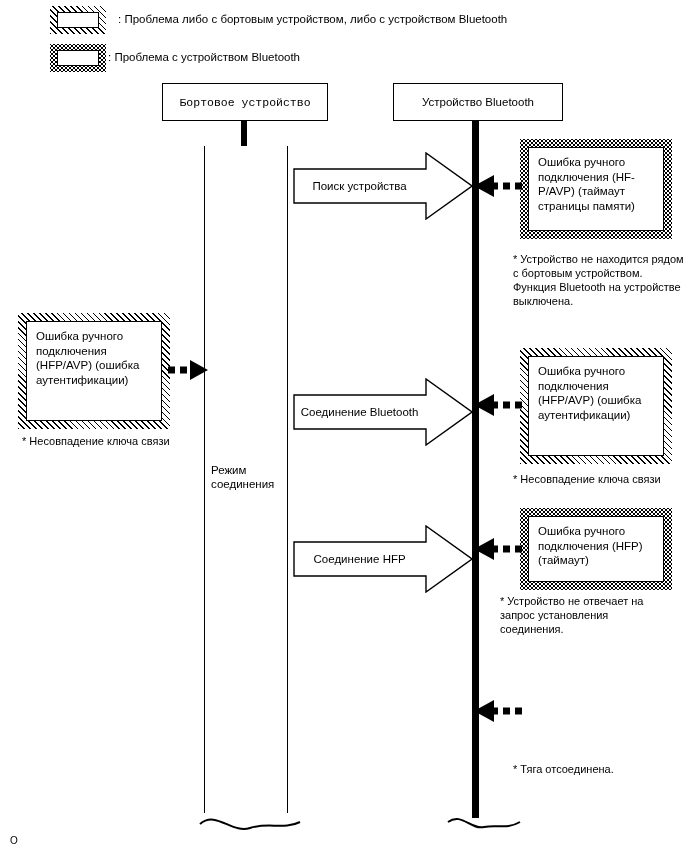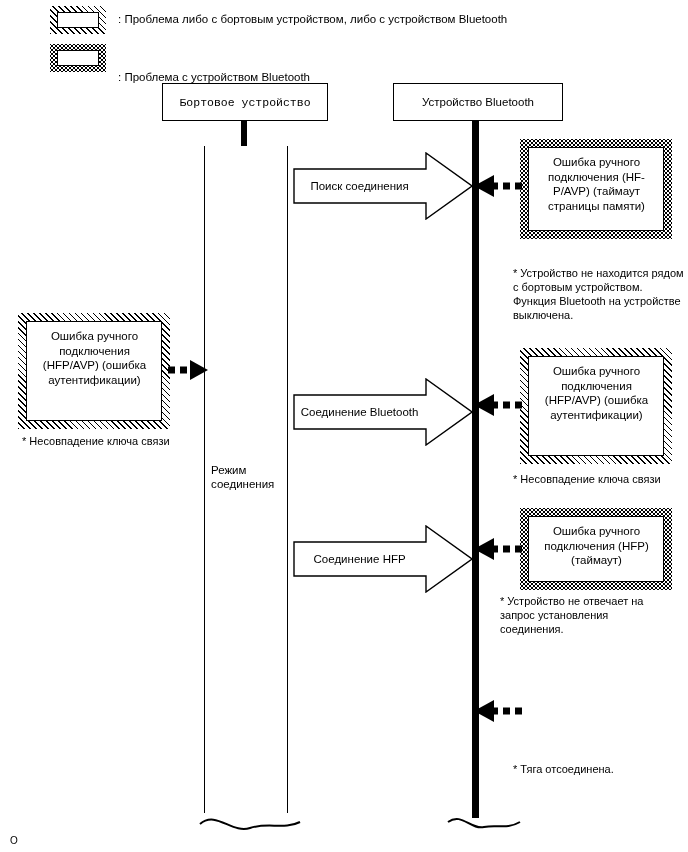--- a/index.html
+++ b/index.html
@@ -102,21 +102,20 @@
     transform: translateY(-50%);
     text-align: center;
     font-size: 11.5px;
     pointer-events: none;
   }
 
   
   .err-box {
     position: absolute;
     box-sizing: border-box;
-    text-align: center;
   }
   .err-box .inner {
     position: absolute;
     left: 8px; top: 8px; right: 8px; bottom: 8px;
     background: #fff;
     border: 1px solid #000;
     box-sizing: border-box;
     padding: 7px 8px 0 9px;
     font-size: 11.5px;
     line-height: 14.5px;
@@ -149,21 +148,21 @@
   <div class="legend-row">
 
     <div class="legend-swatch hatch" style="left:50px; top:6px;">
       <div class="inner"></div>
     </div>
     <div class="legend-text" style="left:118px; top:12px;">: Проблема либо с бортовым устройством, либо с устройством Bluetooth</div>
 
     <div class="legend-swatch dots" style="left:50px; top:44px;">
       <div class="inner"></div>
     </div>
-    <div class="legend-text" style="left:118px; top:50px;margin-top:20px;">: Проблема с устройством Bluetooth</div>
+    <div class="legend-text" style="left:108px; top:50px;">: Проблема с устройством Bluetooth</div>
   </div>
 
   <div class="header-box" style="left:162px; top:83px; width:166px; height:38px;font-family:Liberation Mono, monospace;">Бортовое устройство</div>
 
   <div class="header-box" style="left:393px; top:83px; width:170px; height:38px;">Устройство Bluetooth</div>
 
   <div class="vline-thick" style="left:241px; top:121px; width:6px; height:25px;"></div>
 
   <div class="lifeline-col" style="left:204px; top:146px; width:84px; height:667px;"></div>
   <div class="lifeline-label" style="left:211px; top:463px; width:76px;">
@@ -181,21 +180,21 @@
   <div class="wave" style="left:440px; top:800px;">
     <svg width="90" height="40" viewBox="0 0 90 40">
       <path d="M8 22 C 22 12, 30 30, 44 27 C 58 24, 66 30, 80 22" fill="none" stroke="#000" stroke-width="2"></path>
     </svg>
   </div>
 
   <div class="block-arrow" style="left:293px; top:152px; width:180px; height:68px;">
     <svg width="180" height="68" viewBox="0 0 180 68">
       <path d="M1 17 L133 17 L133 1 L179 34 L133 67 L133 51 L1 51 Z" fill="#ffffff" stroke="#000000" stroke-width="1.4" stroke-linejoin="miter"></path>
     </svg>
-    <div class="ba-label">Поиск соединения</div>
+    <div class="ba-label">Поиск устройства</div>
   </div>
 
   <div class="block-arrow" style="left:293px; top:378px; width:180px; height:68px;">
     <svg width="180" height="68" viewBox="0 0 180 68">
       <path d="M1 17 L133 17 L133 1 L179 34 L133 67 L133 51 L1 51 Z" fill="#ffffff" stroke="#000000" stroke-width="1.4" stroke-linejoin="miter"></path>
     </svg>
     <div class="ba-label">Соединение Bluetooth</div>
   </div>
 
   <div class="block-arrow" style="left:293px; top:525px; width:180px; height:68px;">
@@ -213,21 +212,21 @@
   <div class="dash-arrow" style="left:168px; top:357px;">
     <svg width="42" height="26" viewBox="0 0 42 26">
       <line x1="0" y1="13" x2="22" y2="13" stroke="#000" stroke-width="7" stroke-dasharray="7,5"></line>
       <path d="M22 3 L40 13 L22 23 Z" fill="#000"></path>
     </svg>
   </div>
 
   <div class="err-box dots" style="left:520px; top:139px; width:152px; height:100px;">
     <div class="inner">Ошибка ручного подключения (HF-P/AVP) (таймаут страницы памяти)</div>
   </div>
-  <div class="note" style="left:513px; top:266px; width:172px;">* Устройство не находится рядом с бортовым устройством. Функция Bluetooth на устройстве выключена.</div>
+  <div class="note" style="left:513px; top:252px; width:172px;">* Устройство не находится рядом с бортовым устройством. Функция Bluetooth на устройстве выключена.</div>
   <div class="dash-arrow" style="left:472px; top:173px;">
     <svg width="50" height="26" viewBox="0 0 50 26">
       <line x1="50" y1="13" x2="20" y2="13" stroke="#000" stroke-width="7" stroke-dasharray="7,5"></line>
       <path d="M22 2 L2 13 L22 24 Z" fill="#000"></path>
     </svg>
   </div>
 
   <div class="err-box hatch" style="left:520px; top:348px; width:152px; height:116px;">
     <div class="inner">Ошибка ручного подключения (HFP/AVP) (ошибка аутентификации)</div>
   </div>

